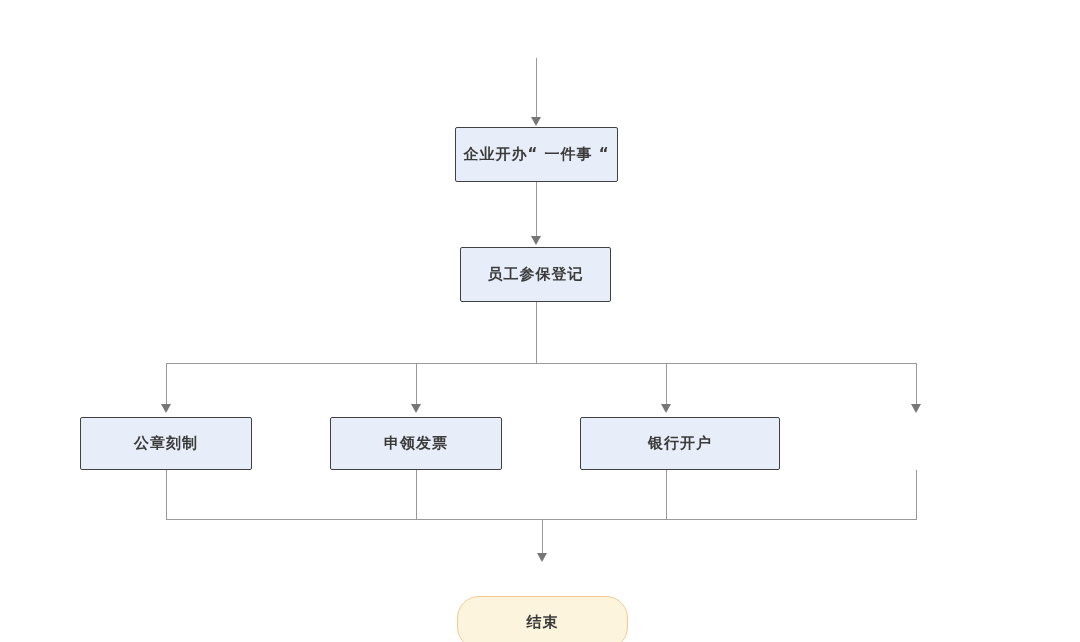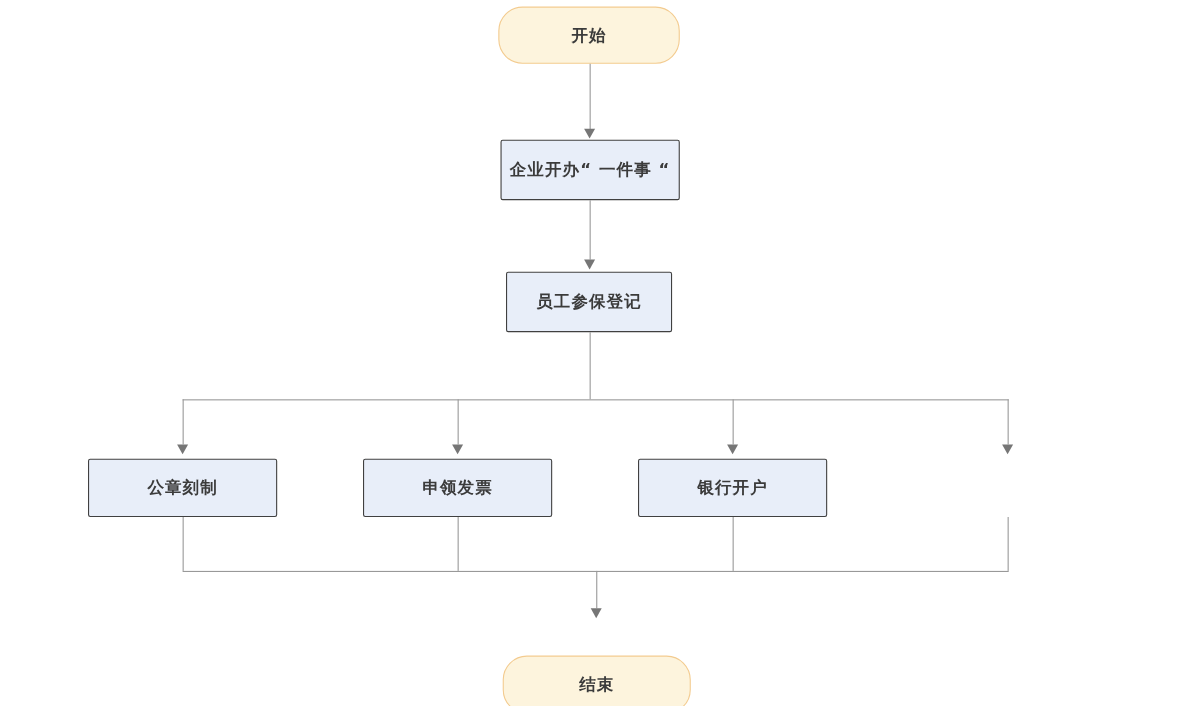--- a/index.html
+++ b/index.html
@@ -54,21 +54,20 @@
     border-left: 5px solid transparent;
     border-right: 5px solid transparent;
     border-top: 9px solid #767676;
   }
 </style>
 </head>
 <body>
 
 <div class="canvas">
 
-  <div class="node terminal" style="left:453px; top:6px; width:165px; height:52px;">开始</div>
 
   <div class="vline" style="left:536px; top:58px; height:60px;"></div>
   <div class="arrowhead" style="left:531px; top:117px;"></div>
 
   <div class="node process" style="left:455px; top:127px; width:163px; height:55px;">企业开办“ 一件事 “</div>
 
   <div class="vline" style="left:536px; top:182px; height:54px;"></div>
   <div class="arrowhead" style="left:531px; top:236px;"></div>
 
   <div class="node process" style="left:460px; top:247px; width:151px; height:55px;">员工参保登记</div>
@@ -84,21 +83,21 @@
   <div class="arrowhead" style="left:411px; top:404px;"></div>
 
   <div class="vline" style="left:666px; top:363px; height:41px;"></div>
   <div class="arrowhead" style="left:661px; top:404px;"></div>
 
   <div class="vline" style="left:916px; top:363px; height:41px;"></div>
   <div class="arrowhead" style="left:911px; top:404px;"></div>
 
   <div class="node process" style="left:330px; top:417px; width:172px; height:53px;">申领发票</div>
   <div class="node process" style="left:80px; top:417px; width:172px; height:53px;">公章刻制</div>
-  <div class="node process" style="left:580px; top:417px; width:172px; height:53px;">银行开户</div>
+  <div class="node process" style="left:580px; top:417px; width:200px; height:53px;">银行开户</div>
 
   <div class="vline" style="left:166px; top:470px; height:49px;"></div>
   <div class="vline" style="left:416px; top:470px; height:49px;"></div>
   <div class="vline" style="left:666px; top:470px; height:49px;"></div>
   <div class="vline" style="left:916px; top:470px; height:49px;"></div>
 
   <div class="hline" style="left:166px; top:519px; width:751px;"></div>
 
   <div class="vline" style="left:542px; top:519px; height:34px;"></div>
   <div class="arrowhead" style="left:537px; top:553px;"></div>

